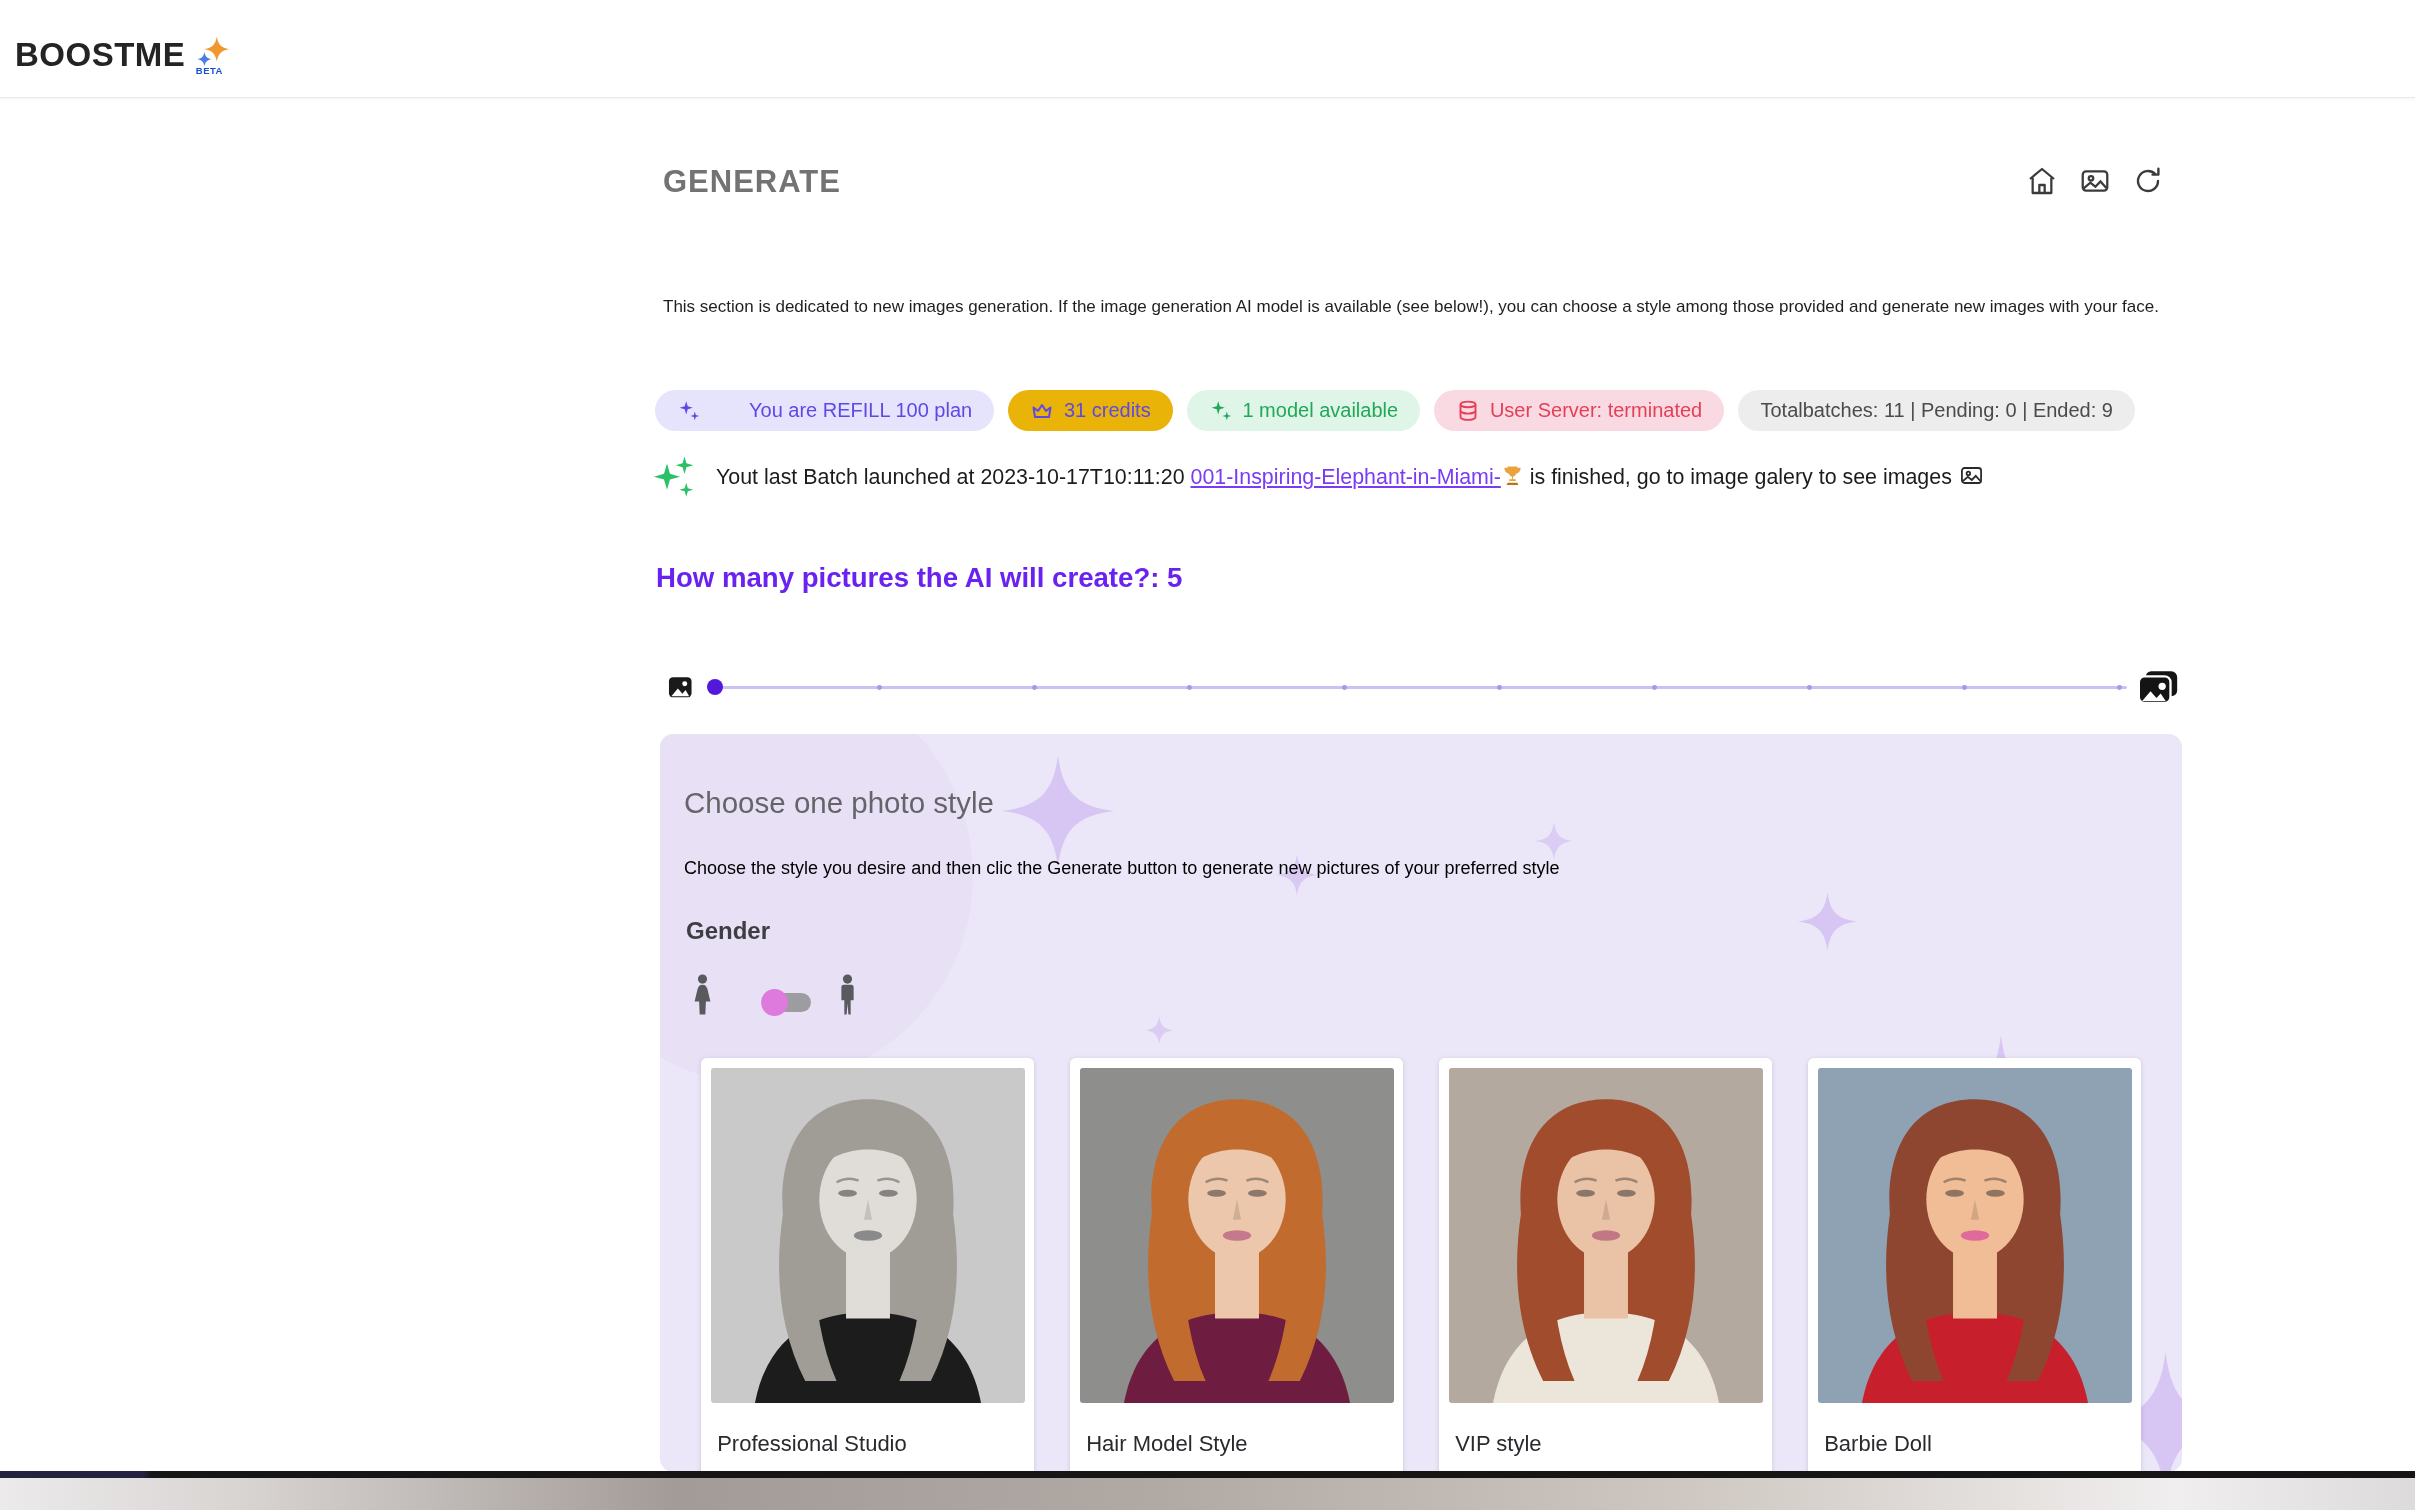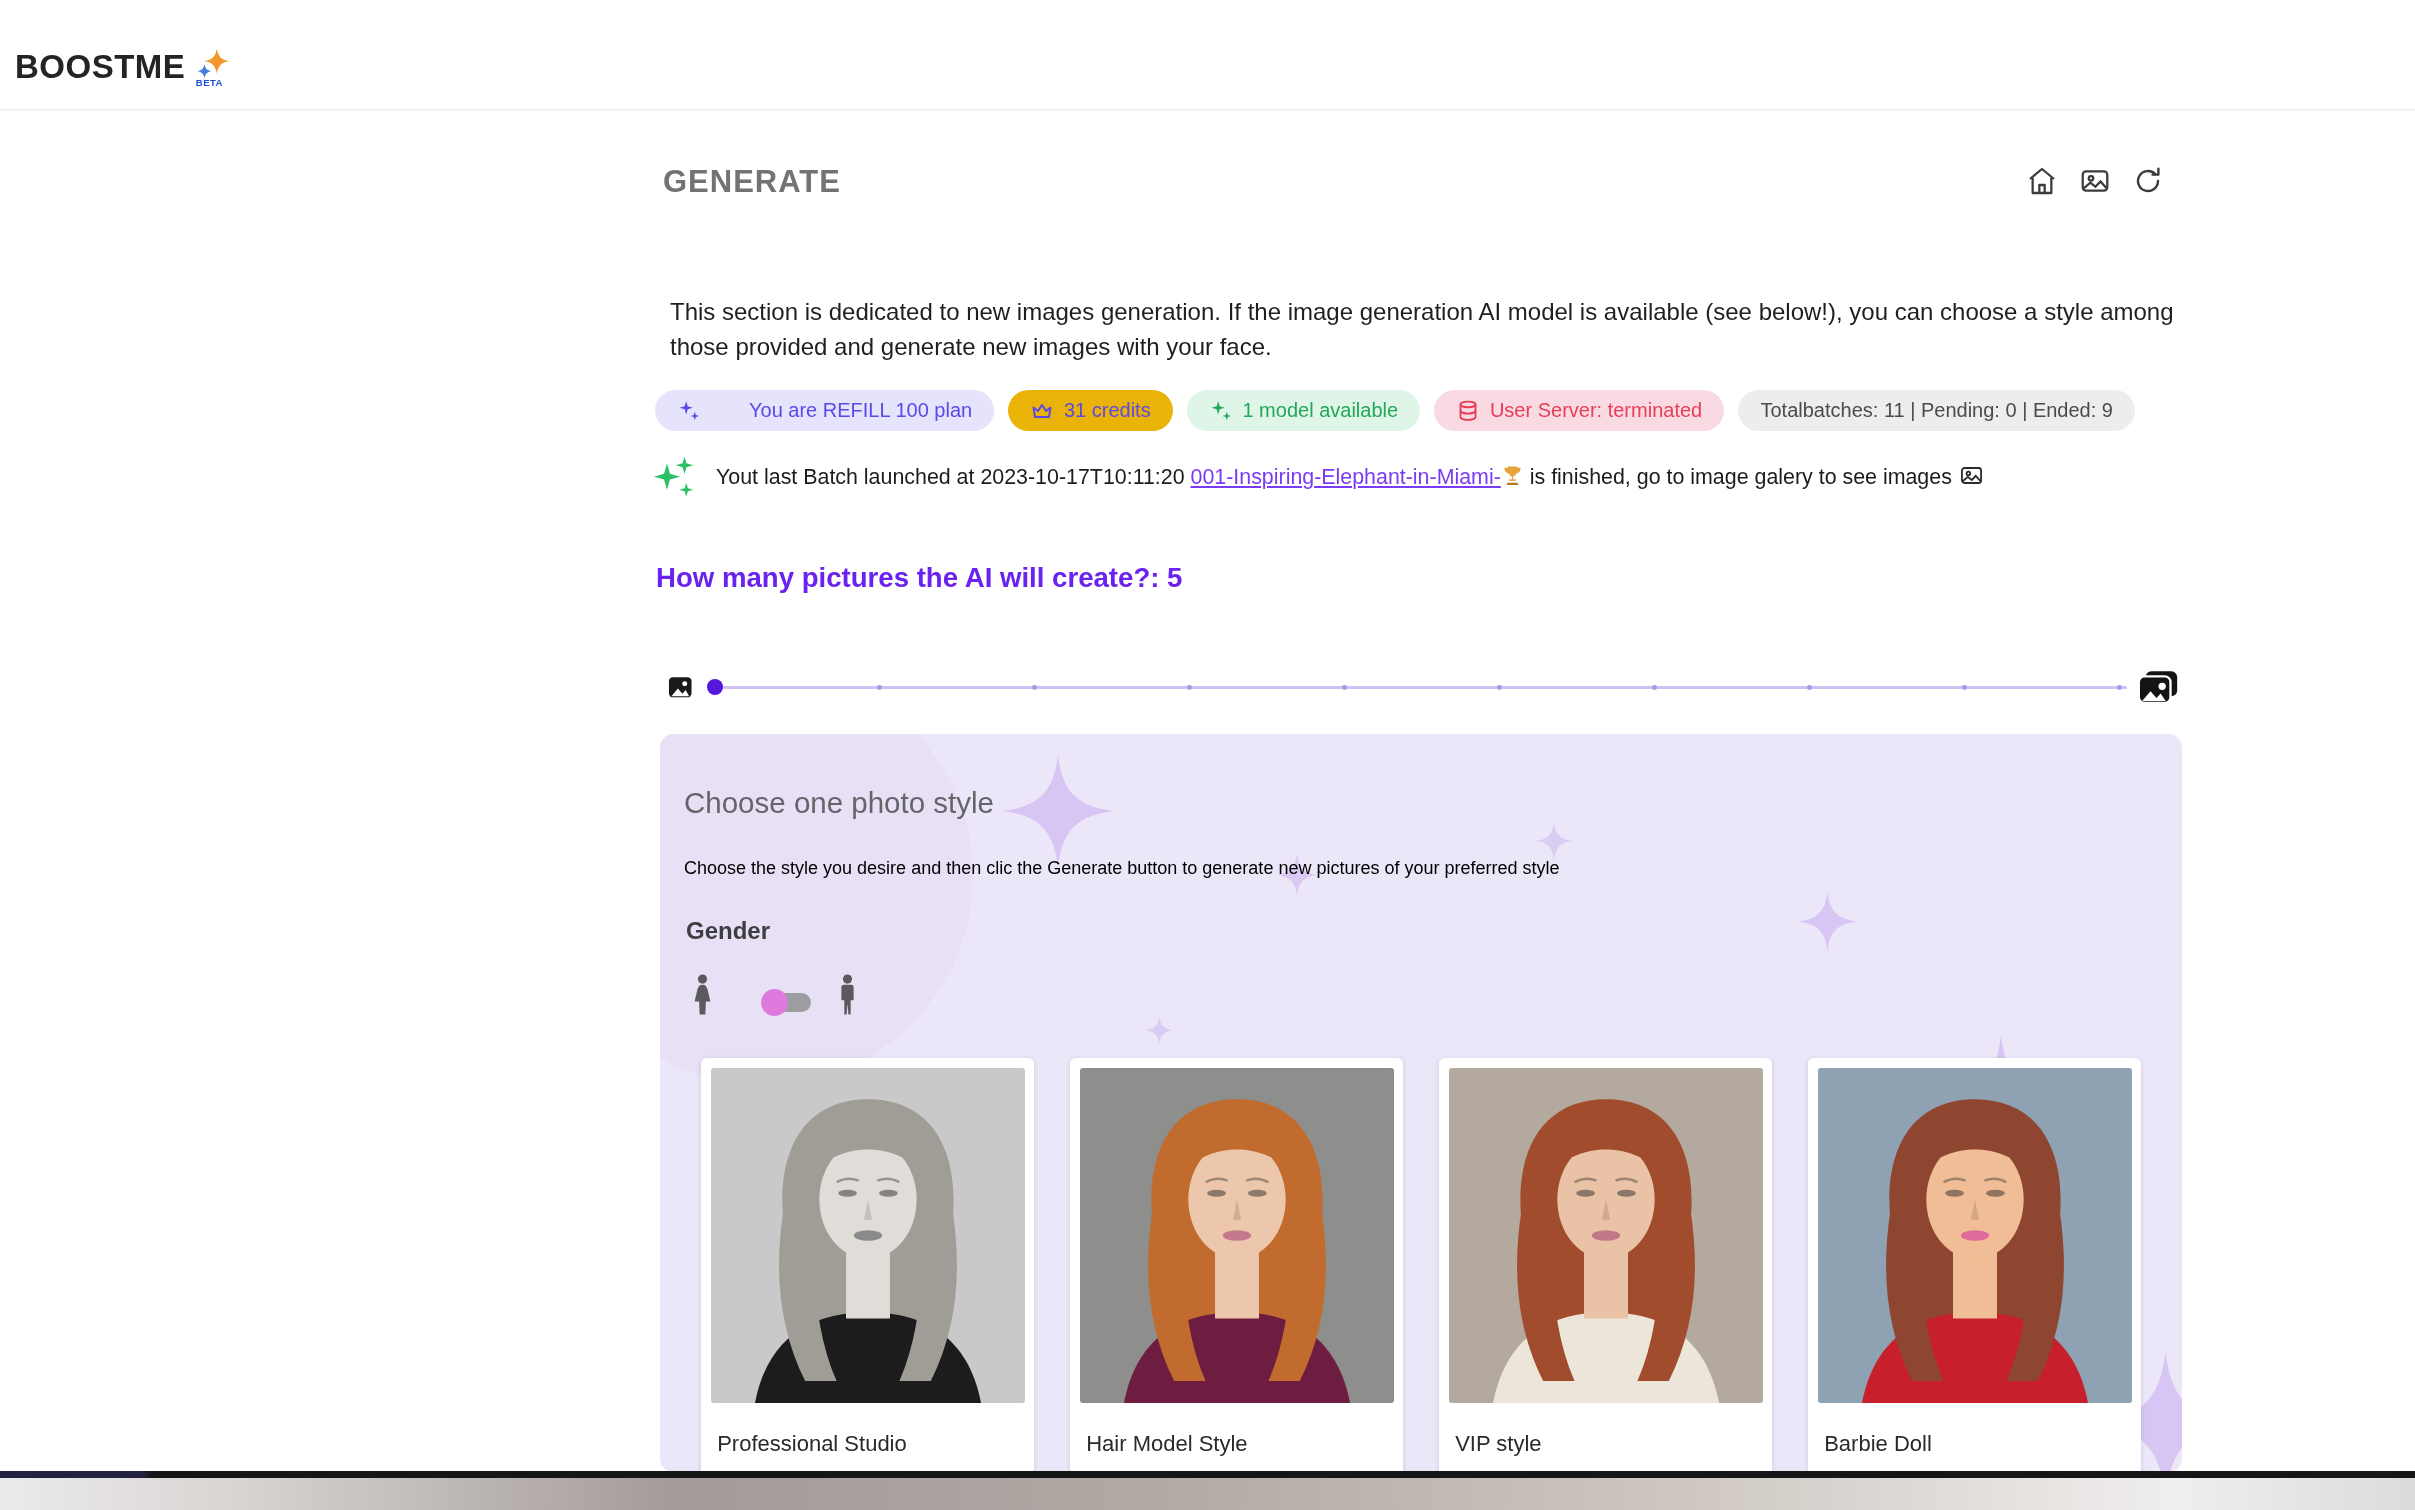--- a/index.html
+++ b/index.html
@@ -5,38 +5,38 @@
   * { margin:0; padding:0; box-sizing:border-box; }
   html,body { width:2416px; height:1510px; }
   body {
     font-family:"Liberation Sans", sans-serif;
     background:#ffffff; color:#202020; overflow:hidden; position:relative;
   }
   .screen { position:absolute; inset:0; background:#fff; }
 
   
   .app-header {
-    position:absolute; left:0; top:12px; width:100%; height:98px;
+    position:absolute; left:0; top:0; width:100%; height:98px;
     background:#fff; border-bottom:1.9px solid #e9e9e9;
     box-shadow:0 1px 2.9px rgba(0,0,0,.05);
     padding-left:10px;
   }
   .logo { position:absolute; left:15px; top:38px; display:flex; align-items:flex-start; gap:8.6px; }
   .logo-text { font-size:33px; font-weight:800; color:#242424; letter-spacing:0.5px; line-height:1; }
   .logo-spark { position:relative; width:38px; height:38px; margin-top:-3.8px; }
   .logo-spark svg { width:38px; height:38px; display:block; }
   .logo-beta { position:absolute; left:1.9px; bottom:-3.8px; font-size:9.5px; font-weight:700; color:#1b4fd8; letter-spacing:0.5px; }
 
   
   .page-title { position:absolute; left:663px; top:164px; font-size:31px; font-weight:700; color:#737373; letter-spacing:1px; }
   .toolbar { position:absolute; left:2026px; top:165px; display:flex; gap:21px; }
   .tool-btn { width:32px; height:32px; color:#3b3b3b; background:none; border:none; cursor:pointer; padding:0; }
   .tool-btn svg { width:32px; height:32px; display:block; }
 
-  .desc { position:absolute; left:663px; top:295px; width:1531px; font-size:24px; line-height:1.45; color:#1f1f1f;margin-left:7px; }
+  .desc { position:absolute; left:663px; top:295px; width:1531px; font-size:17px; line-height:1.45; color:#1f1f1f; }
 
   
   .badges { position:absolute; left:655px; top:390px; display:flex; gap:14.3px; align-items:center; }
   .badge { height:41px; border-radius:21px; display:flex; align-items:center; gap:9.5px; padding:0 22px; font-size:20px; white-space:nowrap; }
   .badge-icon { width:24px; height:24px; display:inline-flex; }
   .badge-icon svg { width:24px; height:24px; }
 
   
   .batch-row { position:absolute; left:651px; top:453px; display:flex; align-items:center; gap:19px; width:1560px; }
   .batch-spark { width:46px; height:49px; flex:0 0 auto; color:#2cc168; }

